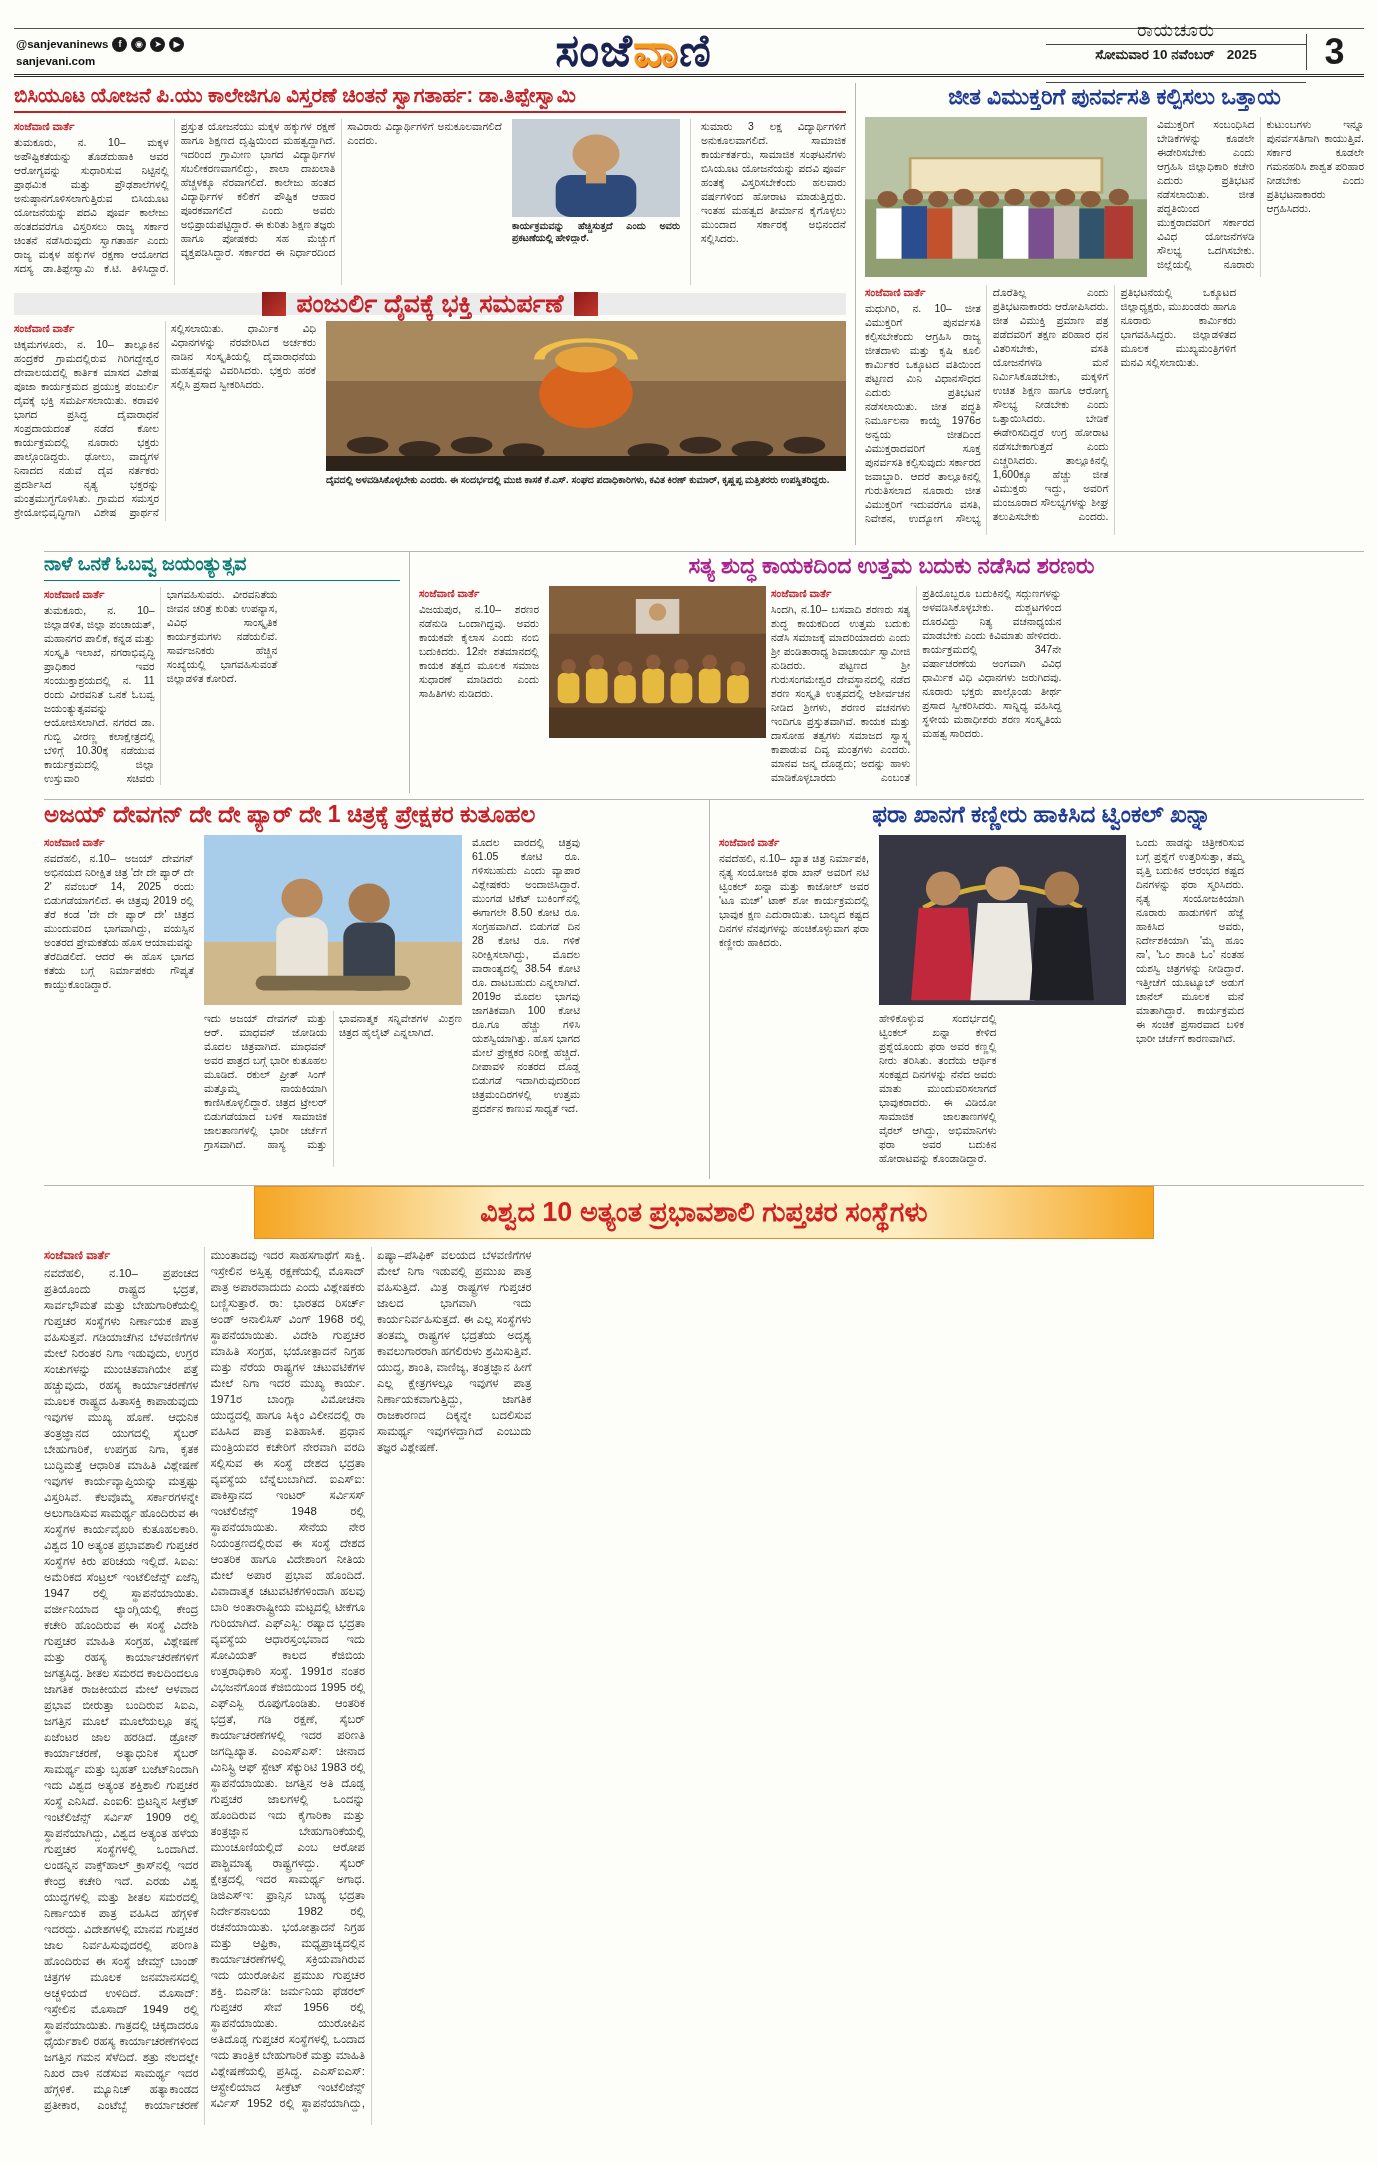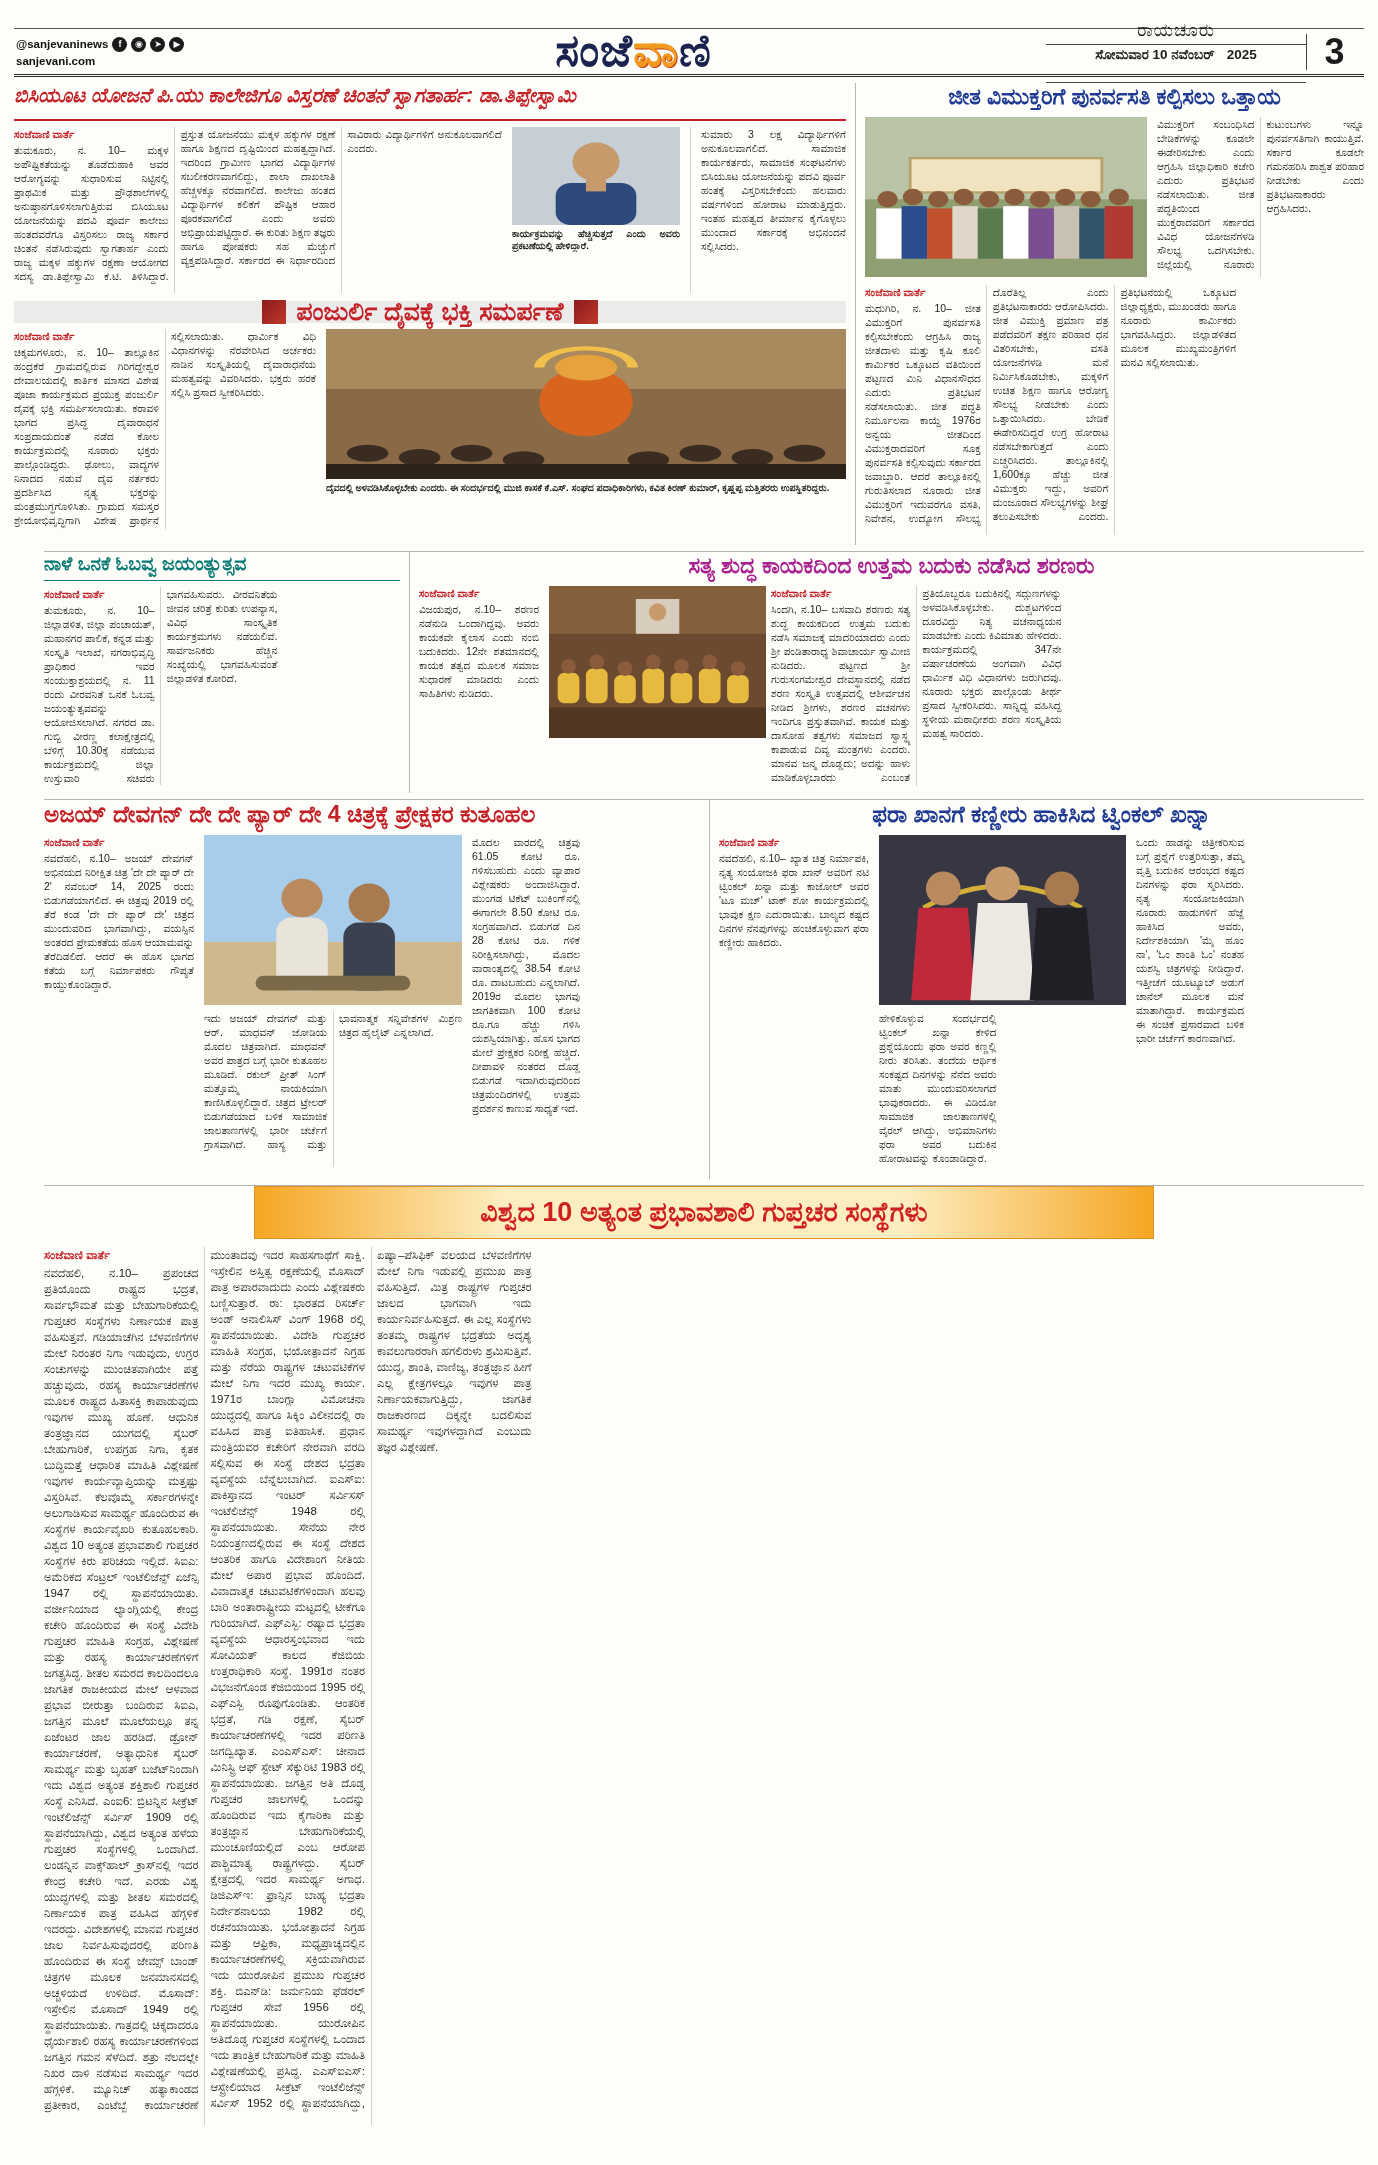--- a/index.html
+++ b/index.html
@@ -39,21 +39,21 @@
   .row-a .right{flex:1;padding-left:9px;}
   .row-b{height:242px;}
   .row-b .left{width:366px;padding-right:9px;border-right:1px solid var(--rule,#b5b5b5);}
   .row-b .right{flex:1;padding-left:9px;}
   .row-c{height:380px;}
   .row-c .left{width:666px;padding-right:9px;border-right:1px solid var(--rule,#b5b5b5);}
   .row-c .right{flex:1;padding-left:9px;}
 
   
   .a1 h1{font-size:20px;line-height:1.28;color:var(--red,#c42127);border-bottom:2px solid var(--red,#c42127);
-         padding-bottom:10px;margin-bottom:6px;font-weight:bold;font-style:italic;}
+         padding-bottom:2px;margin-bottom:6px;font-weight:bold;}
   .a1-body{display:flex;gap:10px;height:166px;}
   .a1-cols{flex:1;column-count:3;}
   .a1-photocol{width:168px;display:flex;flex-direction:column;}
   .a1-photocol .photo{height:98px;}
   .a1-tail{width:156px;border-left:1px solid #cfcfcf;padding-left:10px;}
 
   
   .a3{margin-top:8px;}
   .band-gray{background:var(--band_bg,#ebebeb);display:flex;align-items:center;justify-content:center;height:22px;}
   .band-gray::before,.band-gray::after{content:"";width:24px;height:24px;background:linear-gradient(135deg,#8c1a1a,#c0392b);margin:0 10px;flex:none;}
@@ -293,21 +293,21 @@
             <p>ಸಿಂದಗಿ, ನ.10– ಬಸವಾದಿ ಶರಣರು ಸತ್ಯ ಶುದ್ಧ ಕಾಯಕದಿಂದ ಉತ್ತಮ ಬದುಕು ನಡೆಸಿ ಸಮಾಜಕ್ಕೆ ಮಾದರಿಯಾದರು ಎಂದು ಶ್ರೀ ಪಂಡಿತಾರಾಧ್ಯ ಶಿವಾಚಾರ್ಯ ಸ್ವಾಮೀಜಿ ನುಡಿದರು. ಪಟ್ಟಣದ ಶ್ರೀ ಗುರುಸಂಗಮೇಶ್ವರ ದೇವಸ್ಥಾನದಲ್ಲಿ ನಡೆದ ಶರಣ ಸಂಸ್ಕೃತಿ ಉತ್ಸವದಲ್ಲಿ ಆಶೀರ್ವಚನ ನೀಡಿದ ಶ್ರೀಗಳು, ಶರಣರ ವಚನಗಳು ಇಂದಿಗೂ ಪ್ರಸ್ತುತವಾಗಿವೆ. ಕಾಯಕ ಮತ್ತು ದಾಸೋಹ ತತ್ವಗಳು ಸಮಾಜದ ಸ್ವಾಸ್ಥ್ಯ ಕಾಪಾಡುವ ದಿವ್ಯ ಮಂತ್ರಗಳು ಎಂದರು. ಮಾನವ ಜನ್ಮ ದೊಡ್ಡದು; ಅದನ್ನು ಹಾಳು ಮಾಡಿಕೊಳ್ಳಬಾರದು ಎಂಬಂತೆ ಪ್ರತಿಯೊಬ್ಬರೂ ಬದುಕಿನಲ್ಲಿ ಸದ್ಗುಣಗಳನ್ನು ಅಳವಡಿಸಿಕೊಳ್ಳಬೇಕು. ದುಶ್ಚಟಗಳಿಂದ ದೂರವಿದ್ದು ನಿತ್ಯ ವಚನಾಧ್ಯಯನ ಮಾಡಬೇಕು ಎಂದು ಕಿವಿಮಾತು ಹೇಳಿದರು. ಕಾರ್ಯಕ್ರಮದಲ್ಲಿ 347ನೇ ವರ್ಷಾಚರಣೆಯ ಅಂಗವಾಗಿ ವಿವಿಧ ಧಾರ್ಮಿಕ ವಿಧಿ ವಿಧಾನಗಳು ಜರುಗಿದವು. ನೂರಾರು ಭಕ್ತರು ಪಾಲ್ಗೊಂಡು ತೀರ್ಥ ಪ್ರಸಾದ ಸ್ವೀಕರಿಸಿದರು. ಸಾನ್ನಿಧ್ಯ ವಹಿಸಿದ್ದ ಸ್ಥಳೀಯ ಮಠಾಧೀಶರು ಶರಣ ಸಂಸ್ಕೃತಿಯ ಮಹತ್ವ ಸಾರಿದರು.</p>
           </div>
         </div>
       </article>
     </div>
   </section>
 
   <section class="row row-c">
     <div class="left">
       <article class="feat a6">
-        <h1>ಅಜಯ್ ದೇವಗನ್ ದೇ ದೇ ಪ್ಯಾರ್ ದೇ 4 ಚಿತ್ರಕ್ಕೆ ಪ್ರೇಕ್ಷಕರ ಕುತೂಹಲ</h1>
+        <h1>ಅಜಯ್ ದೇವಗನ್ ದೇ ದೇ ಪ್ಯಾರ್ ದೇ 1 ಚಿತ್ರಕ್ಕೆ ಪ್ರೇಕ್ಷಕರ ಕುತೂಹಲ</h1>
         <div class="feat-body">
           <div class="feat-c1 jtext">
             <p class="byline">ಸಂಜೆವಾಣಿ ವಾರ್ತೆ</p>
             <span>ನವದೆಹಲಿ, ನ.10– ಅಜಯ್ ದೇವಗನ್ ಅಭಿನಯದ ನಿರೀಕ್ಷಿತ ಚಿತ್ರ 'ದೇ ದೇ ಪ್ಯಾರ್ ದೇ 2' ನವೆಂಬರ್ 14, 2025 ರಂದು ಬಿಡುಗಡೆಯಾಗಲಿದೆ. ಈ ಚಿತ್ರವು 2019 ರಲ್ಲಿ ತೆರೆ ಕಂಡ 'ದೇ ದೇ ಪ್ಯಾರ್ ದೇ' ಚಿತ್ರದ ಮುಂದುವರಿದ ಭಾಗವಾಗಿದ್ದು, ವಯಸ್ಸಿನ ಅಂತರದ ಪ್ರೇಮಕತೆಯ ಹೊಸ ಆಯಾಮವನ್ನು ತೆರೆದಿಡಲಿದೆ. ಆದರೆ ಈ ಹೊಸ ಭಾಗದ ಕತೆಯ ಬಗ್ಗೆ ನಿರ್ಮಾಪಕರು ಗೌಪ್ಯತೆ ಕಾಯ್ದುಕೊಂಡಿದ್ದಾರೆ.</span>
           </div>
           <div class="feat-mid">
             <div class="photo">
               <svg viewBox="0 0 100 70" preserveAspectRatio="none" aria-hidden="true">
                 <rect width="100" height="70" fill="#a8cdea"></rect>
                 <rect y="44" width="100" height="26" fill="#cfb98c"></rect>

